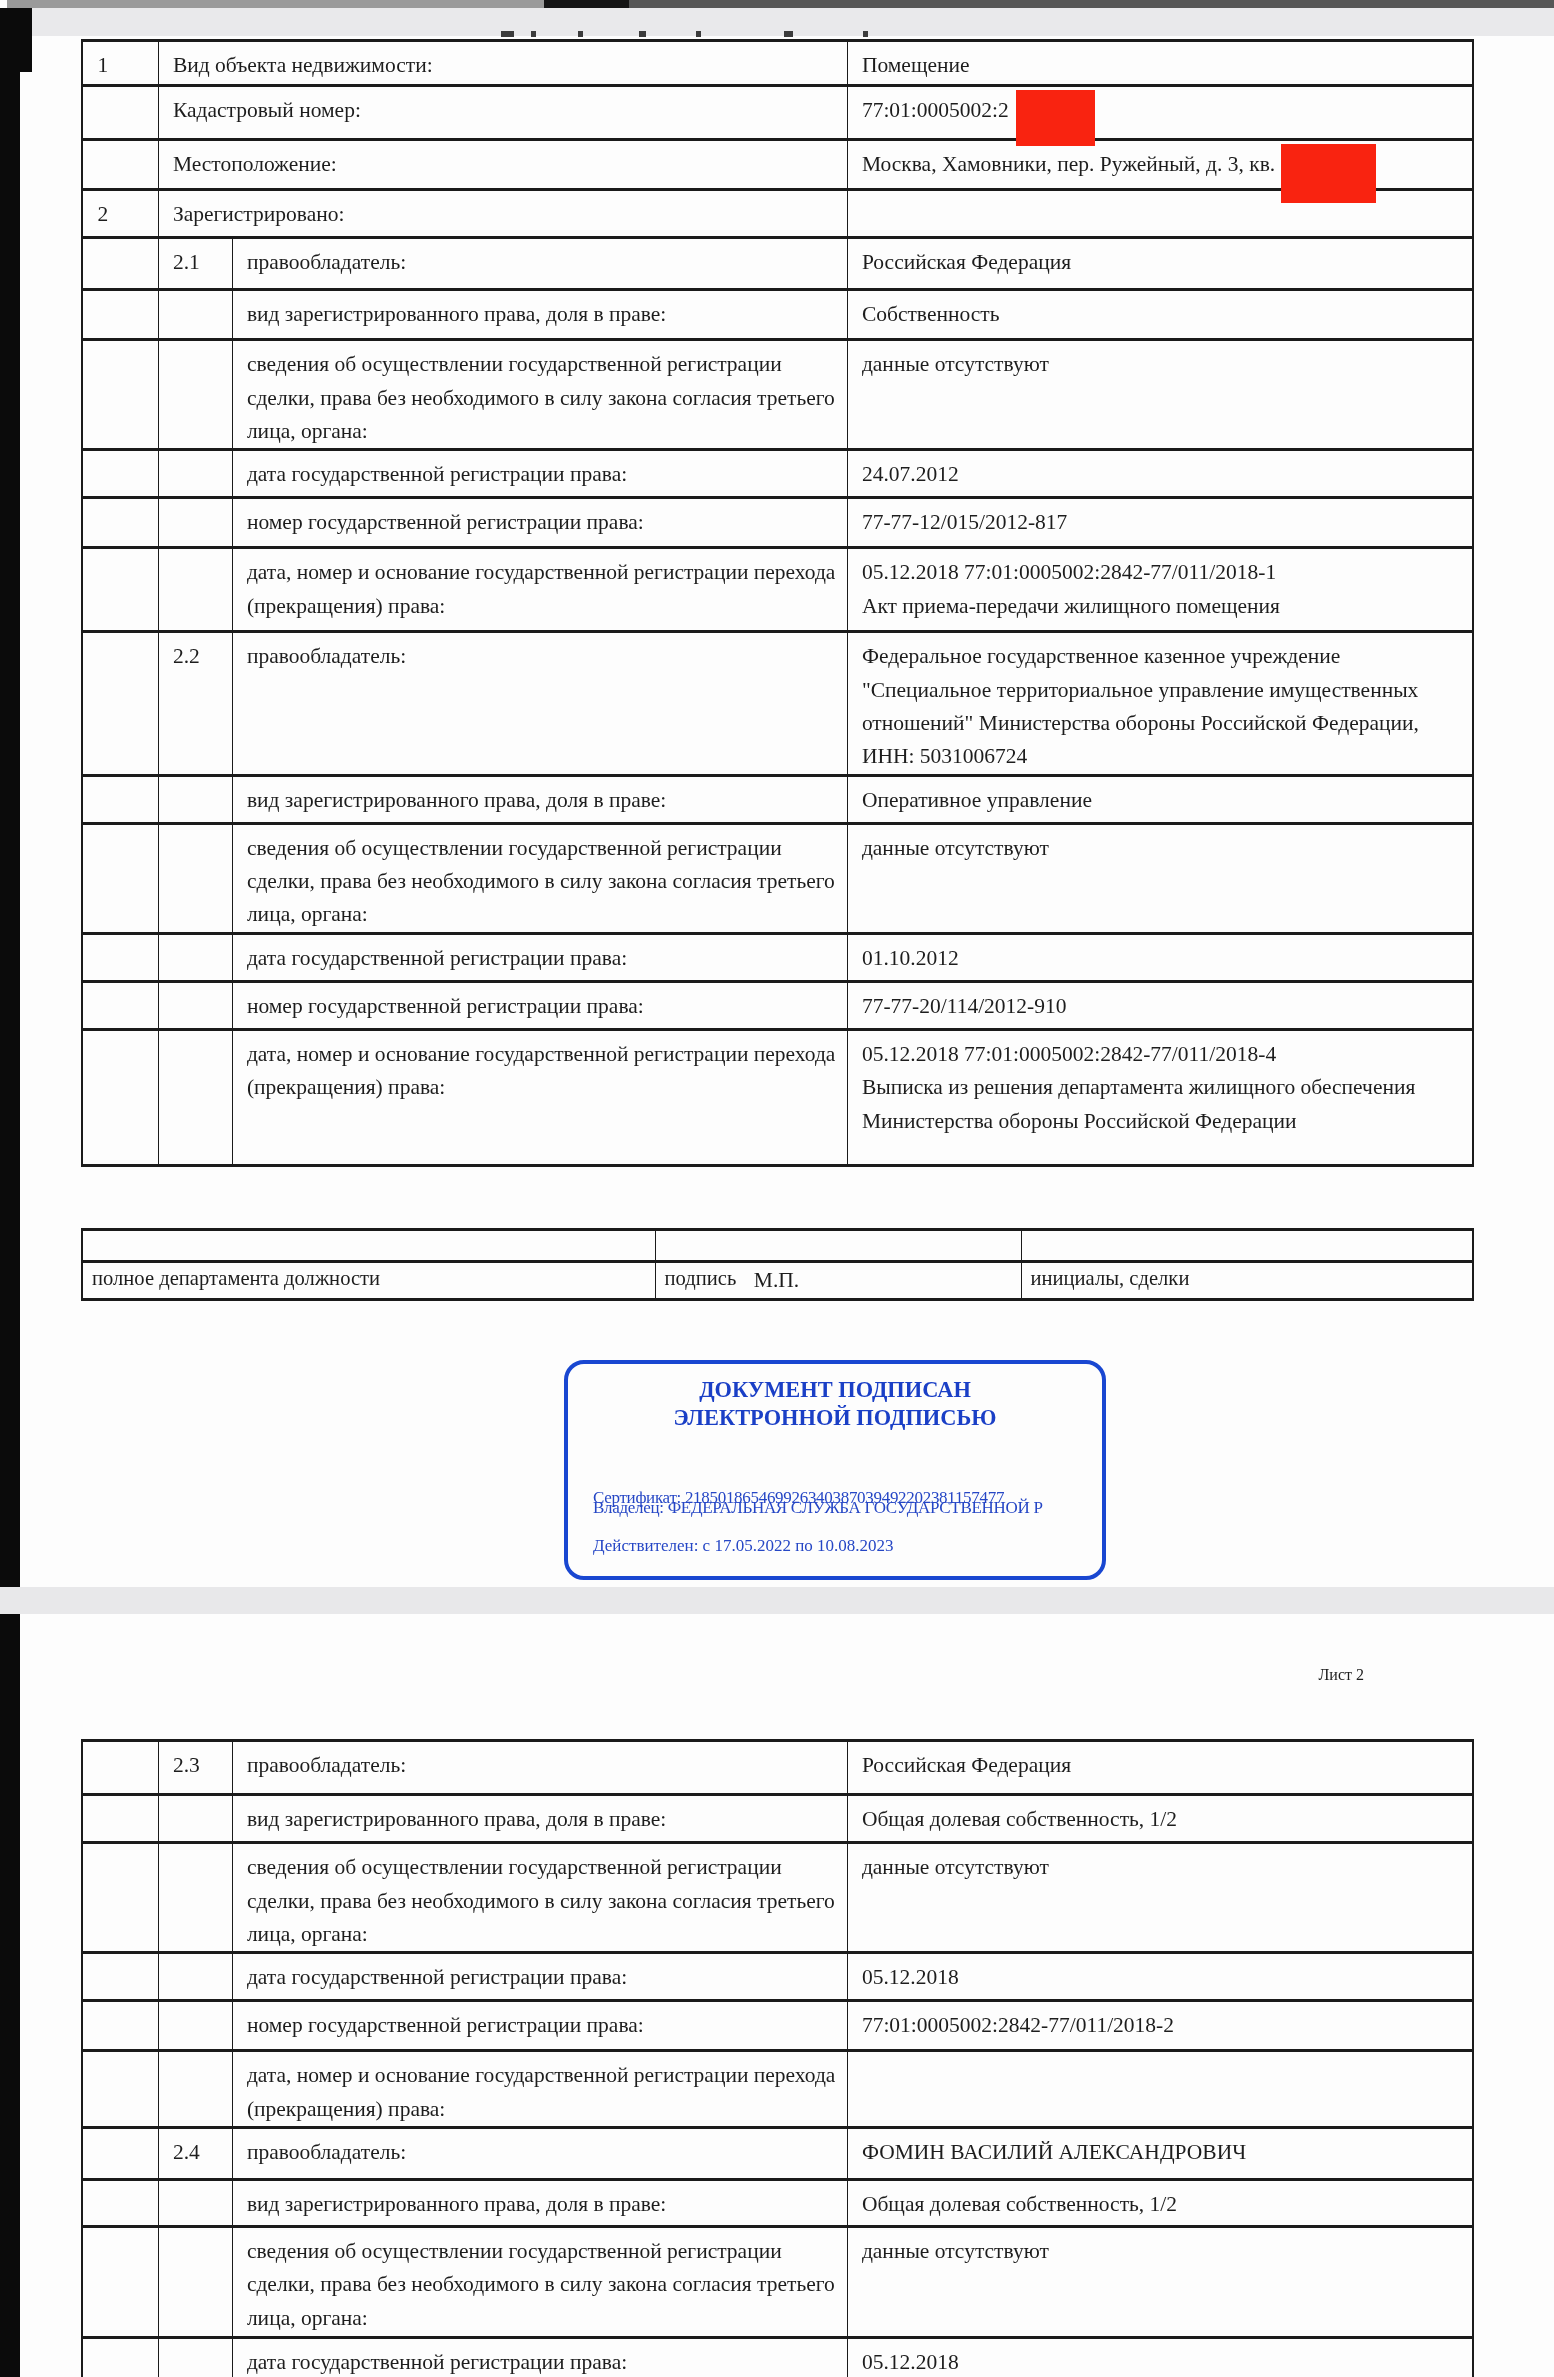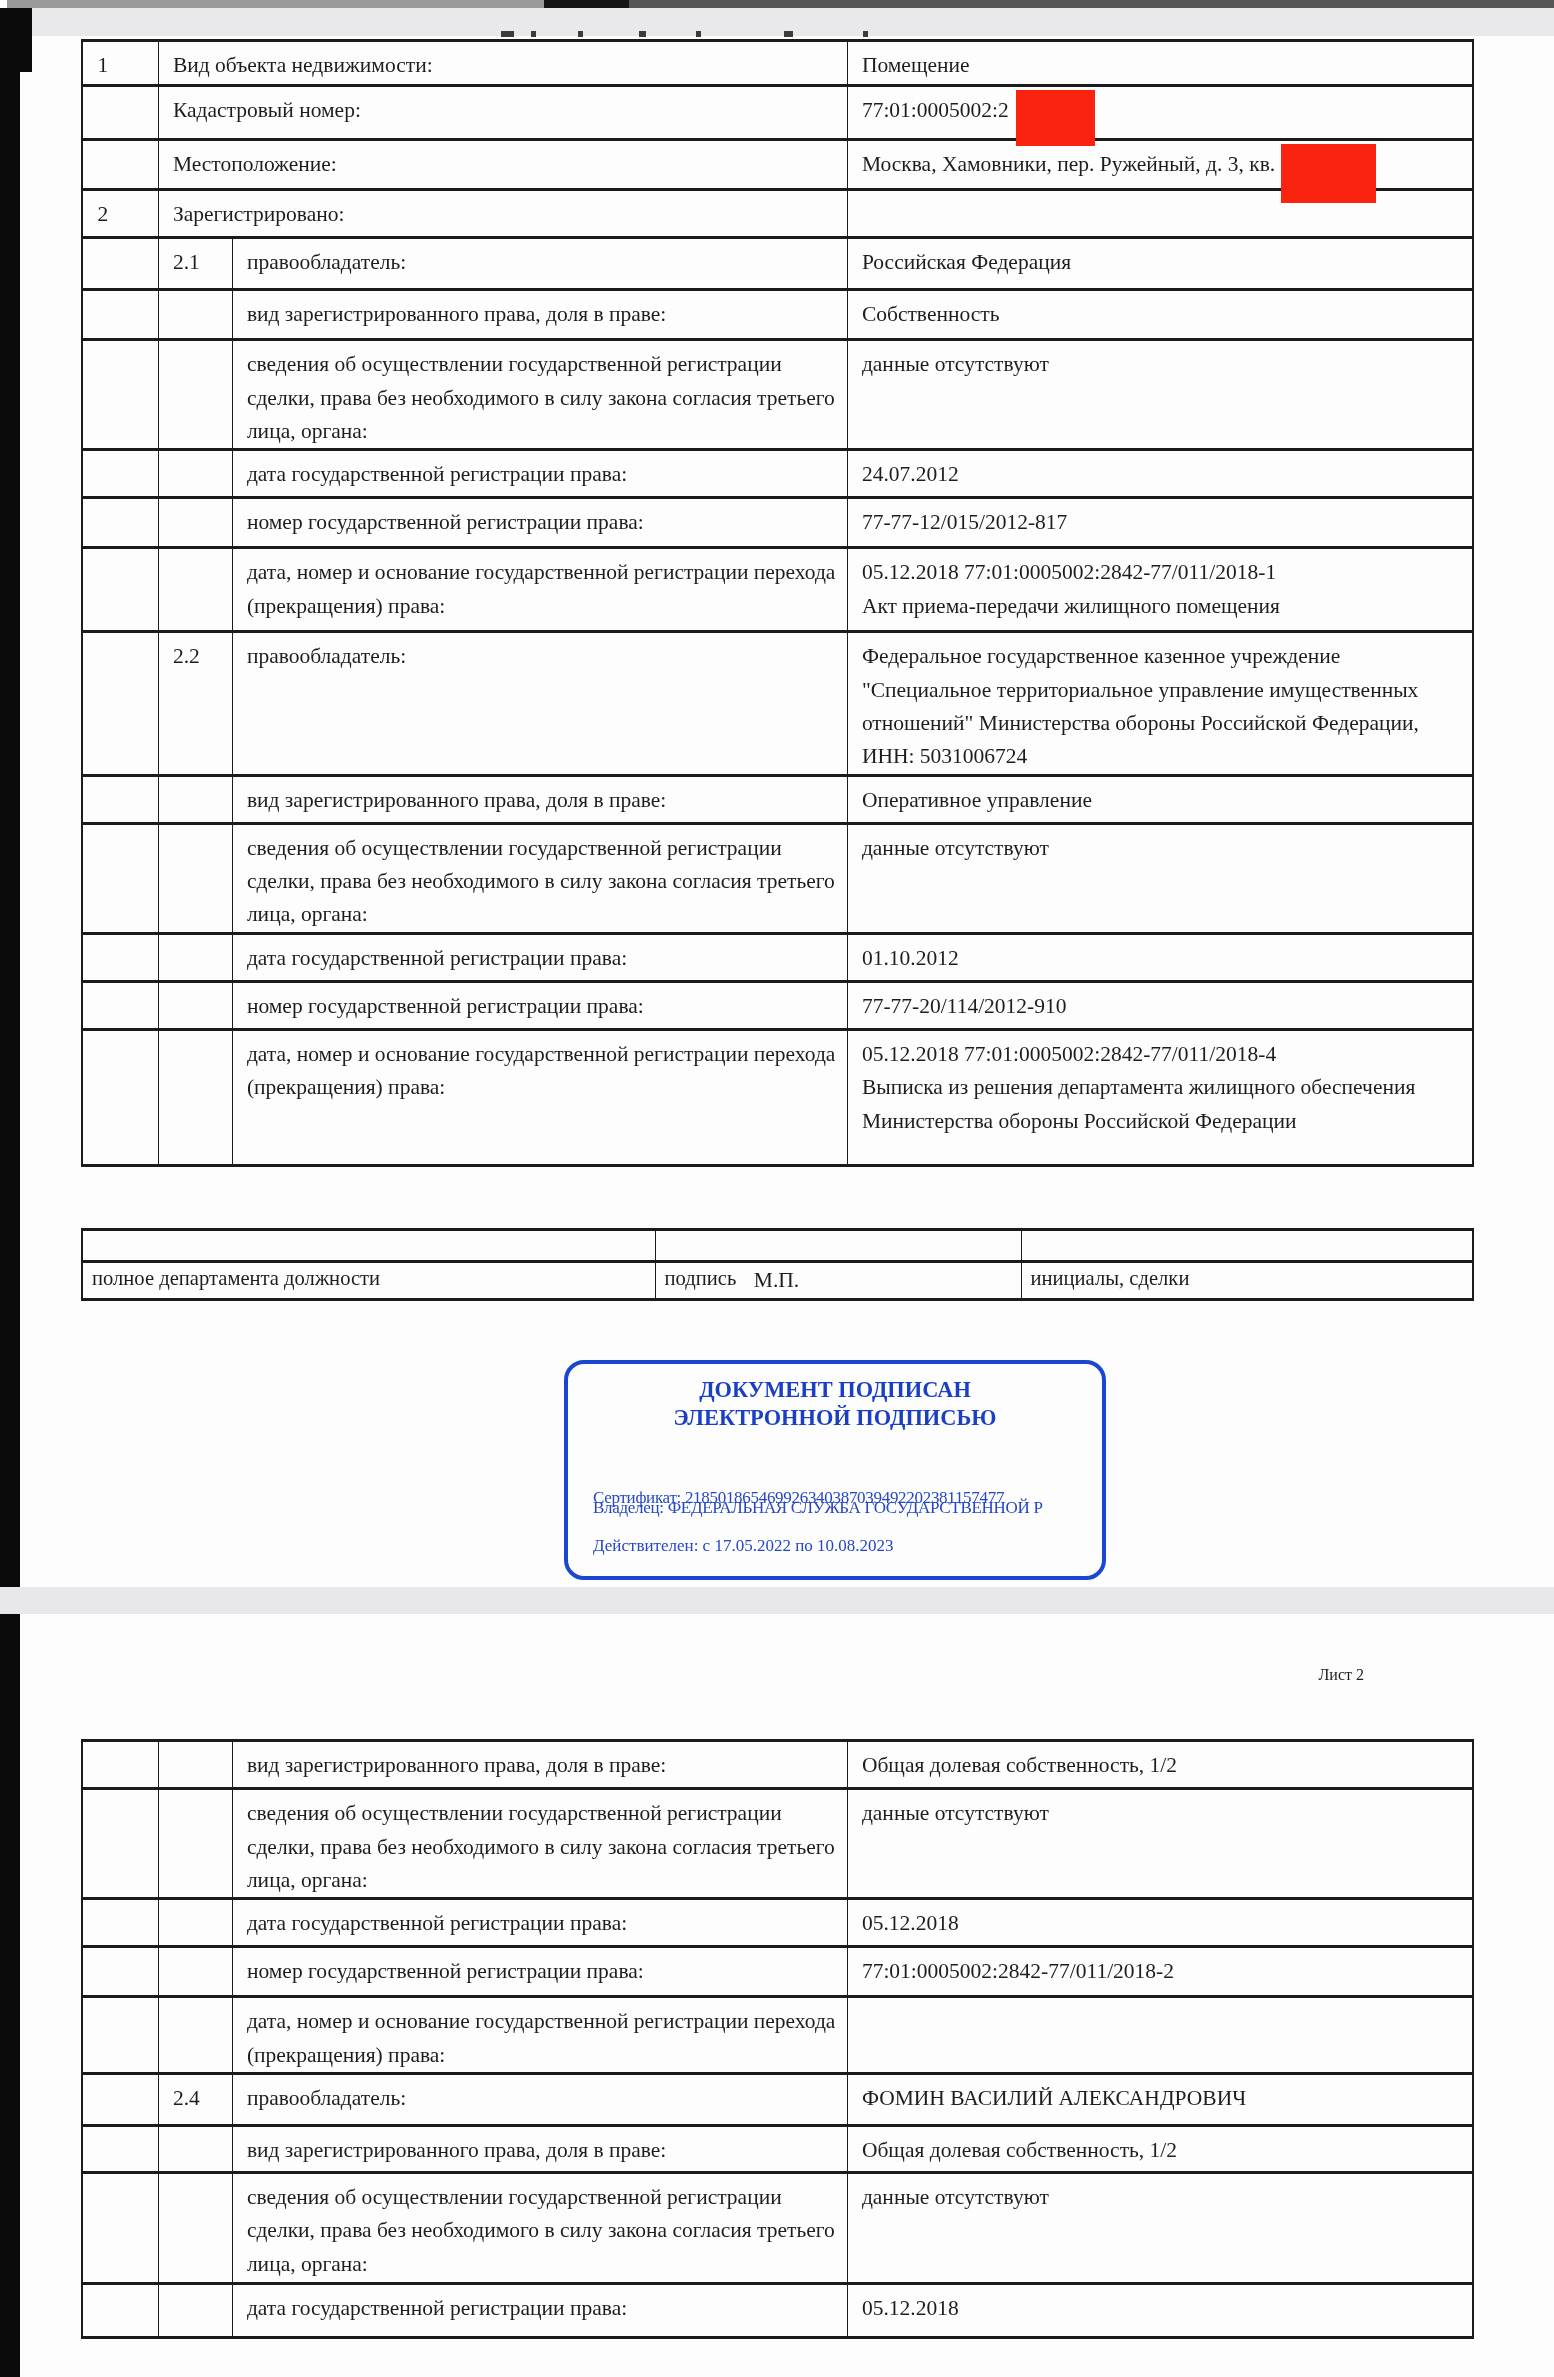--- a/index.html
+++ b/index.html
@@ -217,20 +217,26 @@
 
   <div class="t2">
     <table class="doc">
       <colgroup>
           <col style="width:76px">
           <col style="width:74px">
           <col style="width:615px">
           <col style="width:626px">
         </colgroup>
       <tbody>
+          <tr style="height:54px">
+        <td class="a"></td>
+        <td class="b">2.3</td>
+        <td class="lab">правообладатель:</td>
+        <td class="val">Российская Федерация</td>
+      </tr>
       <tr style="height:48px">
         <td class="a"></td>
         <td class="b"></td>
         <td class="lab">вид зарегистрированного права, доля в праве:</td>
         <td class="val">Общая долевая собственность, 1/2</td>
       </tr>
       <tr style="height:106px">
         <td class="a"></td>
         <td class="b"></td>
         <td class="lab">сведения об осуществлении государственной регистрации сделки, права без необходимого в силу закона согласия третьего лица, органа:</td>

